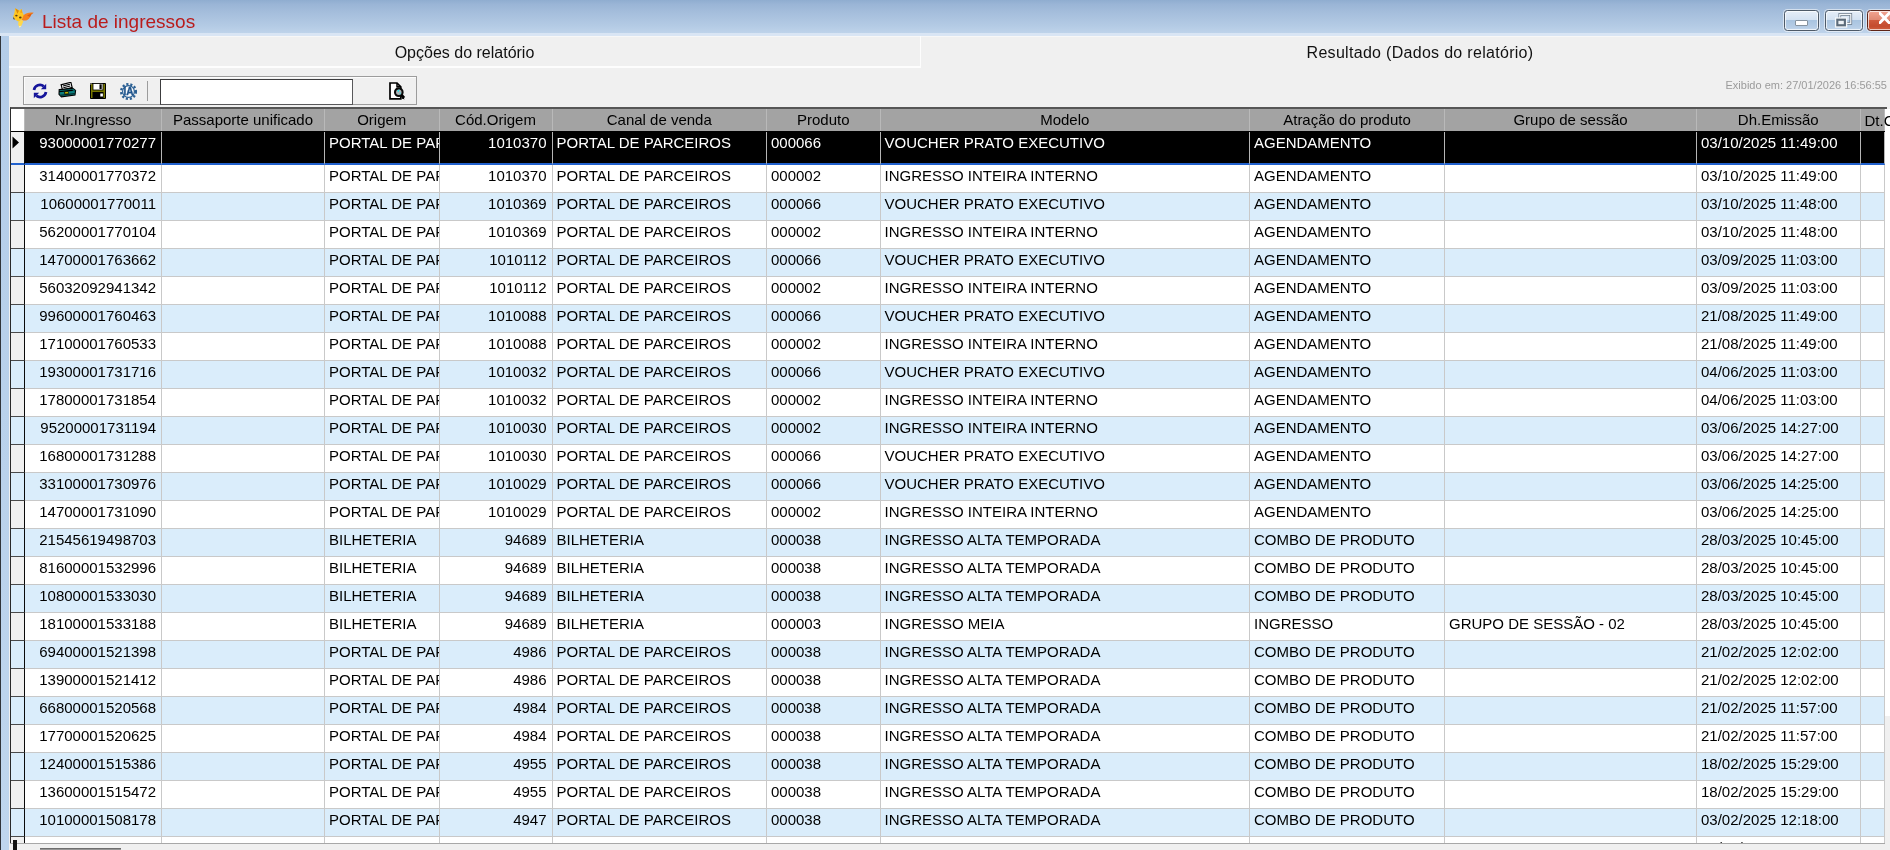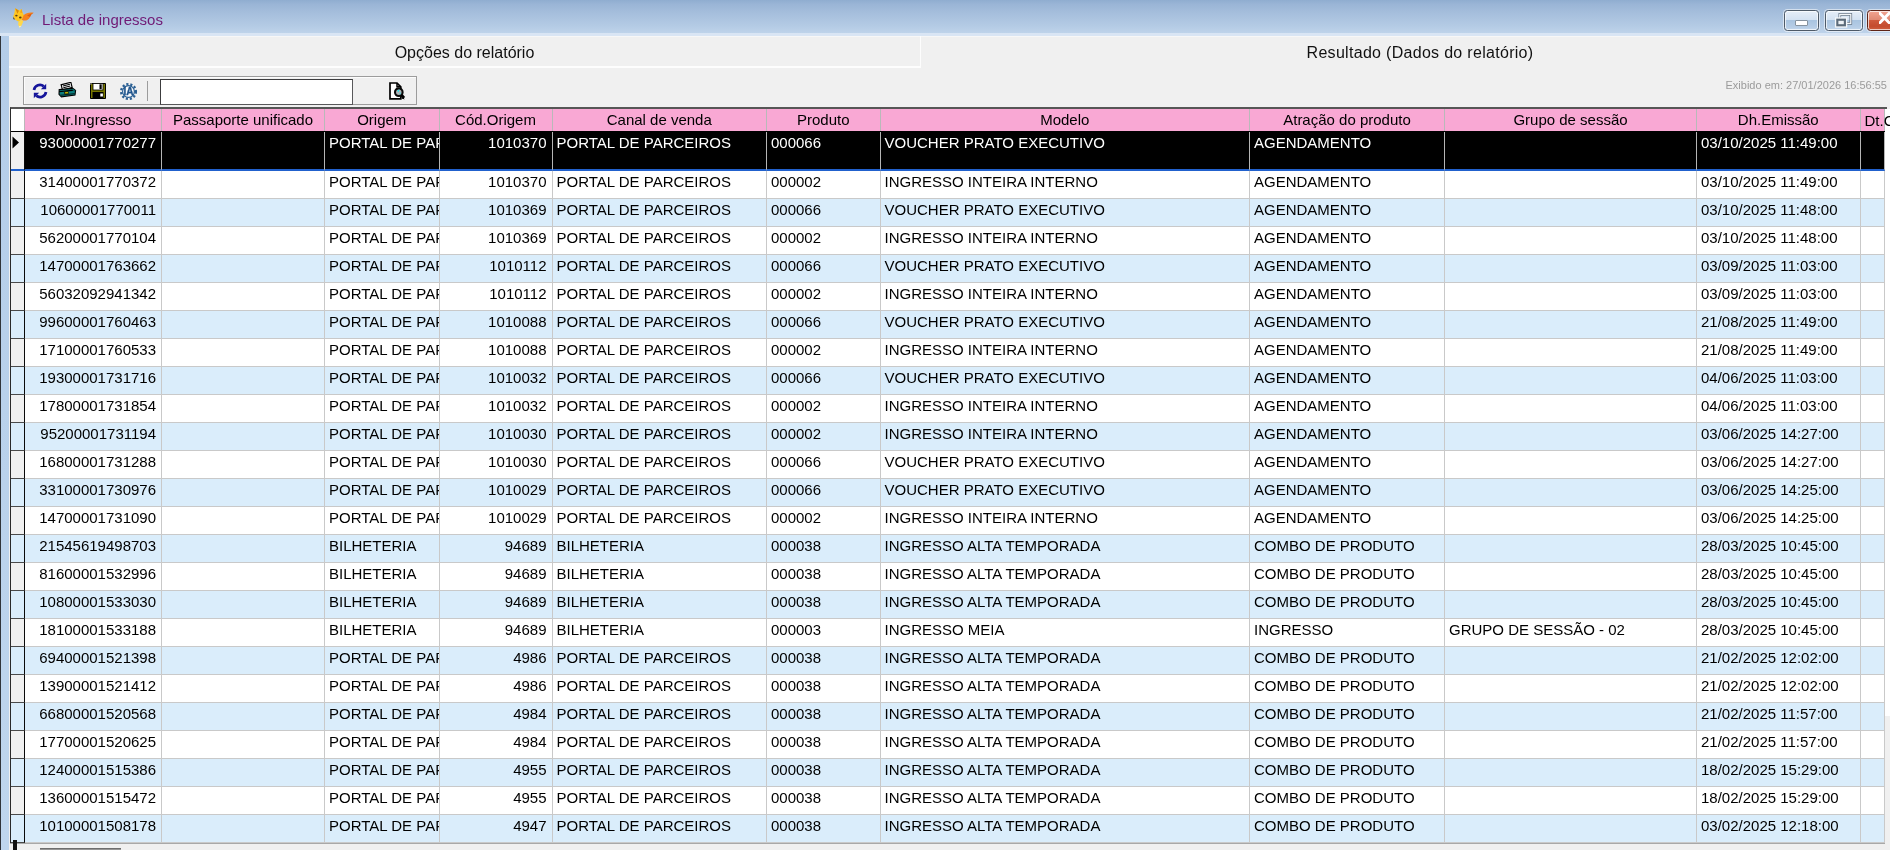--- a/index.html
+++ b/index.html
@@ -1,54 +1,54 @@
 <!DOCTYPE html>
 <html><head><meta charset="utf-8"><style>
 *{margin:0;padding:0;box-sizing:border-box}
 html,body{width:1890px;height:850px;overflow:hidden;font-family:"Liberation Sans",sans-serif;background:#f0f0f0}
 #page{position:absolute;left:0;top:0;width:1890px;height:850px}
 .abs{position:absolute}
 
 #title{left:0;top:0;width:1890px;height:36px;background:linear-gradient(#8fadd0 0%,#9ab5d6 12%,#a5bedc 35%,#b3cae4 70%,#bed3ea 92%,#c6daee 100%)}
 #title .strip{position:absolute;left:0;top:33px;width:1890px;height:3px;background:#d9e5f4}
-#ttext{left:42px;top:11px;font-size:15px;color:#701a75}
+#ttext{left:42px;top:11px;font-size:19px;color:#b91c1c}
 
 .wbtn{position:absolute;top:9.5px;height:21.5px;border:1px solid #4e5a68;border-radius:3.5px;box-shadow:0 0 0 1px rgba(255,255,255,.55), inset 0 0 0 1px rgba(255,255,255,.7);background:linear-gradient(#e6eef8 0%,#d4e2f2 45%,#a9c4e0 50%,#b6cde6 85%,#c5d8ec 100%)}
 
 #ledgeDark{left:0;top:36px;width:1px;height:814px;background:#30343a}
 #ledgeBlue{left:1px;top:36px;width:8px;height:814px;background:linear-gradient(#b4cde9,#bfd6ee)}
 
 #tabline-bottom{left:9px;top:66px;width:911px;height:1.6px;background:#fdfdfd}
 #tabline-right{left:919.5px;top:36px;width:1.8px;height:31.6px;background:#fdfdfd}
 #tabtop{left:9px;top:36px;width:1881px;height:1px;background:#f7f7f7}
 .tabtxt{font-size:16px;color:#111;top:44px}
 
 #tbar{left:23px;top:75.5px;width:394px;height:29.5px;background:#f0f0f0;border:1px solid #9c9c9c;box-shadow:inset 1px 1px 0 #fcfcfc}
 #tsep{left:146.5px;top:80.5px;width:1.2px;height:20.5px;background:#9c9c9c}
 #tinput{left:160px;top:79px;width:192.5px;height:25.5px;background:#fff;border:1px solid #58585a;border-top-color:#3c3c3e;border-left-color:#3c3c3e}
 #exib{top:79px;right:3px;font-size:11px;color:#9b9b9b}
 
 #grid{left:10px;top:107px;width:1876.5px;height:736.5px;border-top:2px solid #565656;border-left:1.5px solid #2a2a2a;overflow:hidden;background:#f0f0f0}
 .r{display:flex;width:1875px}
 .c{border-right:1px solid #c9c9c9;border-bottom:1px solid #c9c9c9;padding:0 4px;font-size:15px;white-space:nowrap;overflow:hidden;color:#000;height:100%}
 .num{text-align:right;padding-right:5px}
-#hdr .c{border-right:1px solid #b9b9b9;border-bottom:none;background:#f9a8d4;text-align:center;padding:0}
+#hdr .c{border-right:1px solid #b9b9b9;border-bottom:none;background:#a3a3a3;text-align:center;padding:0}
 #hdr{height:21.5px;line-height:21.5px}
 #hdr .ind{background:#fff}
 .ind{width:14px;min-width:14px;background:#f0f0f0;border-right:1.6px solid #0a0a0a;border-bottom:1px solid #4a4a4a;padding:0}
 .c1{width:137px;min-width:137px}.c2{width:163px;min-width:163px}.c3{width:114.5px;min-width:114.5px}
 .c4{width:113px;min-width:113px}.c5{width:214.5px;min-width:214.5px}.c6{width:113.5px;min-width:113.5px}
 .c7{width:369.5px;min-width:369.5px}.c8{width:195px;min-width:195px}.c9{width:252px;min-width:252px}
 .c10{width:163.5px;min-width:163.5px}.c11{width:24.5px;min-width:24.5px}
 #blackline{height:1.5px;background:#000;width:1875px}
 .dr{height:28px;line-height:21.4px}
 .dr .c{background:#fff}
 .dr.blue .c{background:#daedfb}
 .dr .ind{background:#f0f0f0}
-#row1{height:39px;line-height:21px}
+#row1{height:33px;line-height:21px}
 #row1 .c{background:#000;color:#fff;border-bottom:2px solid #2161cd;border-right-color:#b5b5b5}
 #row1 .ind{background:#f0f0f0;color:#000;border-bottom:2px solid #2161cd;border-right-color:#0a0a0a}
 .er{height:23.2px}
 .er .c{background:#f0f0f0}
 #whitestrip{left:1885px;top:109px;width:5px;height:607px;background:#fff}
 #gridbottom{left:10px;top:843px;width:1875px;height:1.3px;background:#a8a8a8}
 #hthumb{left:39.5px;top:847.5px;width:81px;height:2.5px;background:#969696;border-top:1px solid #6e6e6e}
 #blb{left:12.5px;top:840px;width:4.5px;height:10px;background:#111}
 svg{display:block}
 </style></head><body>

